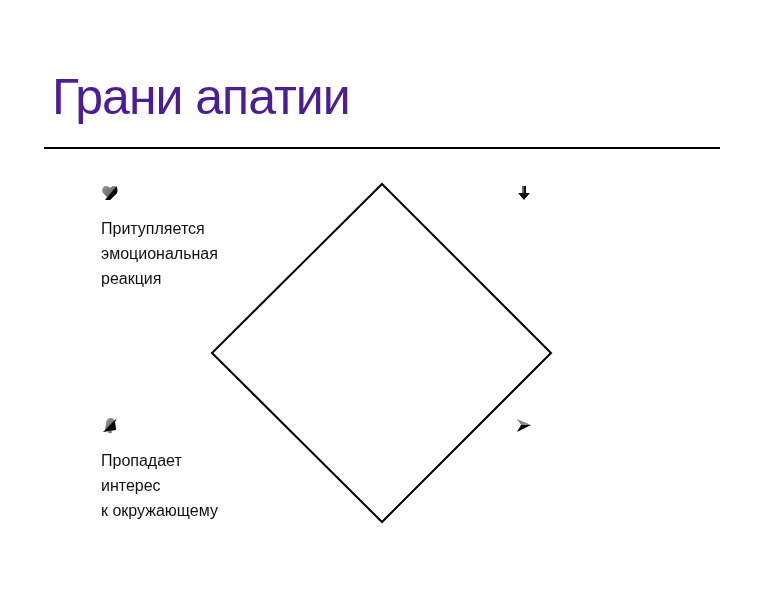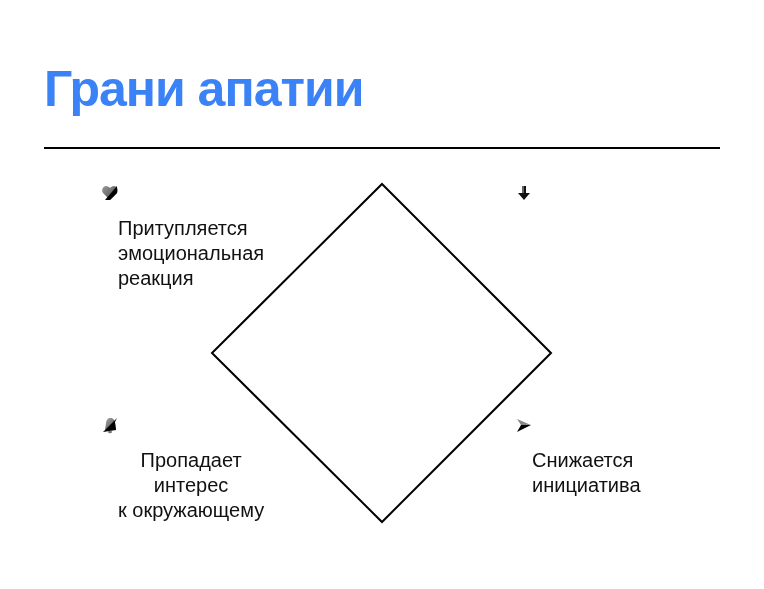--- a/index.html
+++ b/index.html
@@ -1,24 +1,24 @@
 <!DOCTYPE html>
 <html><head>
 <meta charset="utf-8">
 <style>
   html, body { margin: 0; padding: 0; background: #ffffff; }
   body { width: 764px; height: 589px; position: relative; overflow: hidden;
          font-family: "Liberation Sans", "DejaVu Sans", sans-serif; color: #111; }
-  .title { position: absolute; left: 44px; top: 58px; margin: 0;
-           font-size: 50px; font-weight: 700; letter-spacing: -1px; line-height: 62px; color: #3b82f6; }
+  .title { position: absolute; left: 44px; top: 58px; margin: 8px;
+           font-size: 50px; font-weight: 400; letter-spacing: -1px; line-height: 62px; color: #4c1d95; }
   .rule { position: absolute; left: 44px; top: 147px; width: 676px; height: 2px; background: #000; }
   .diamond { position: absolute; left: 0; top: 0; }
   .item { position: absolute; }
   .item .icon { width: 18px; height: 18px; display: block; margin-bottom: 14px; }
-  .item .text { font-size: 20px; line-height: 25px; color: #111; white-space: pre-line; margin-left: 17px; }
+  .item .text { font-size: 16px; line-height: 25px; color: #111; white-space: pre-line; }
 </style>
 </head>
 <body>
 
 <h1 class="title">Грани апатии</h1>
 <div class="rule"></div>
 
 <svg class="diamond" width="764" height="589">
   <polygon points="382,184 551,353 382,522 212,353" fill="none" stroke="#000" stroke-width="2"></polygon>
 </svg>
@@ -39,21 +39,21 @@
 реакция</div>
 </div>
 
 <div class="item" style="left:515px; top:184px;">
   <svg class="icon" viewBox="0 0 18 18">
     <path d="M7 2 L11 2 L11 9 L15 9 L9 16 L3 9 L7 9 Z" fill="#111"></path>
     <path d="M7 2 L9 2 L9 9 L7 9 Z" fill="#666"></path>
   </svg>
 </div>
 
-<div class="item" style="left:101px; top:416px;text-align:center;">
+<div class="item" style="left:101px; top:416px;">
   <svg class="icon" viewBox="0 0 18 18">
     <defs>
         <linearGradient id="g3" x1="0" y1="0" x2="1" y2="1">
           <stop offset="0" stop-color="#aaa"></stop>
           <stop offset="1" stop-color="#444"></stop>
         </linearGradient>
       </defs>
     <path d="M4 14 L5 7 C5 4 7 2 9 2 C12 2 14 4 14 7 L15 14 Z" fill="url(#g3)"></path>
     <path d="M16 2 L2 16 L15 14 L14 6 Z" fill="#000"></path>
     <ellipse cx="9" cy="16" rx="2" ry="1.2" fill="#777"></ellipse>
@@ -61,15 +61,13 @@
   <div class="text">Пропадает
 интерес
 к окружающему</div>
 </div>
 
 <div class="item" style="left:515px; top:416px;">
   <svg class="icon" viewBox="0 0 18 18">
     <path d="M2 3 L16 9 L6 9 Z" fill="#888"></path>
     <path d="M6 9 L16 9 L2 16 Z" fill="#000"></path>
   </svg>
-  <div class="text">Снижается
-инициатива</div>
 </div>
 
 </body></html>

